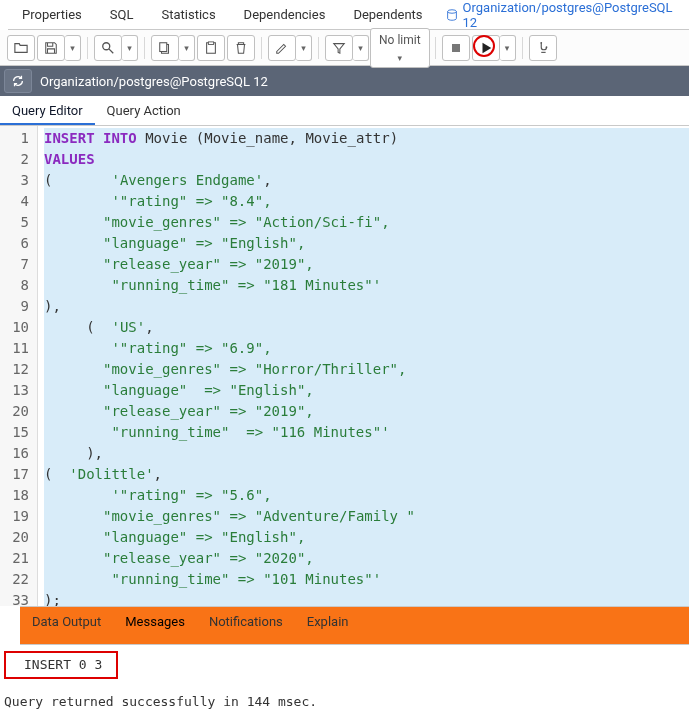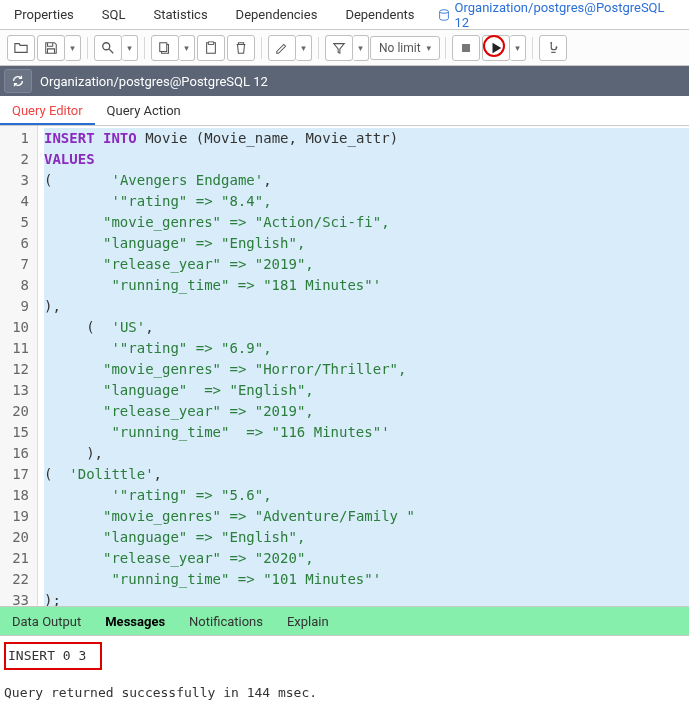--- a/index.html
+++ b/index.html
@@ -11,20 +11,21 @@
     overflow: hidden;
     background: #fff;
     color: #222;
   }
   .top-tabs {
     display: flex;
     align-items: center;
     border-bottom: 1px solid #c9c9c9;
     background: #fff;
     height: 30px;
+    margin-left: 8px;
   }
   .top-tabs .tab {
     padding: 6px 14px;
     font-size: 13px;
     color: #333;
     cursor: pointer;
   }
   .top-tabs .tab.active {
     color: #2b6fd6;
   }
@@ -77,20 +78,21 @@
   .toolbar .nolimit {
     border: 1px solid #c0c0c0;
     background: #fff;
     border-radius: 3px;
     padding: 4px 8px;
     font-size: 12px;
     color: #555;
     display: inline-flex;
     align-items: center;
     gap: 6px;
+    flex-direction: column;
   }
   .toolbar .run-wrap {
     position: relative;
     display: inline-flex;
   }
   .run-circle {
     position: absolute;
     border: 2px solid #d00;
     border-radius: 50%;
     width: 22px; height: 22px;
@@ -124,21 +126,21 @@
     height: 30px;
   }
   .sub-tabs .stab {
     padding: 7px 12px 5px;
     font-size: 13px;
     color: #333;
     cursor: pointer;
     border-bottom: 2px solid transparent;
   }
   .sub-tabs .stab.active {
-    color: #ef4444;
+    color: #0f172a;
     border-bottom: 2px solid #2b6fd6;
   }
   .editor {
     display: flex;
     height: 480px;
     font-family: "Consolas", "Menlo", monospace;
     font-size: 14px;
     line-height: 21px;
     background: #fff;
   }
@@ -163,43 +165,44 @@
   .code .line { height: 21px; }
   .code.fullhl .line { background: #d8ecf9; }
   .kw { color: #8b2abf; font-weight: bold; }
   .str { color: #2a7d3a; }
   .punc { color: #333; }
   .ident { color: #333; }
   .out-tabs {
     display: flex;
     border-top: 1px solid #c9c9c9;
     border-bottom: 1px solid #c9c9c9;
-    background: #86efac;
-    height: 30px;
+    background: #f97316;
+    height: 39px;
+    margin-left: 20px;
   }
   .out-tabs .otab {
     padding: 7px 12px;
     font-size: 13px;
     color: #333;
     cursor: pointer;
   }
   .out-tabs .otab.active {
-    font-weight: bold;
+    font-weight: normal;
     color: #000;
   }
   .messages {
     padding: 6px 4px;
     font-family: "Consolas", "Menlo", monospace;
     font-size: 13px;
     line-height: 22px;
     color: #333;
   }
   .msg-highlight {
     border: 2px solid #d00;
-    padding: 1px 14px 1px 2px;
+    padding: 1px 14px 1px 18px;
     display: inline-block;
   }
   .cheviron { font-size: 9px; color: #666; }
   svg { display: block; }
 </style>
 </head>
 <body>
 
 <div class="top-tabs">
   <div class="tab">Properties</div>

